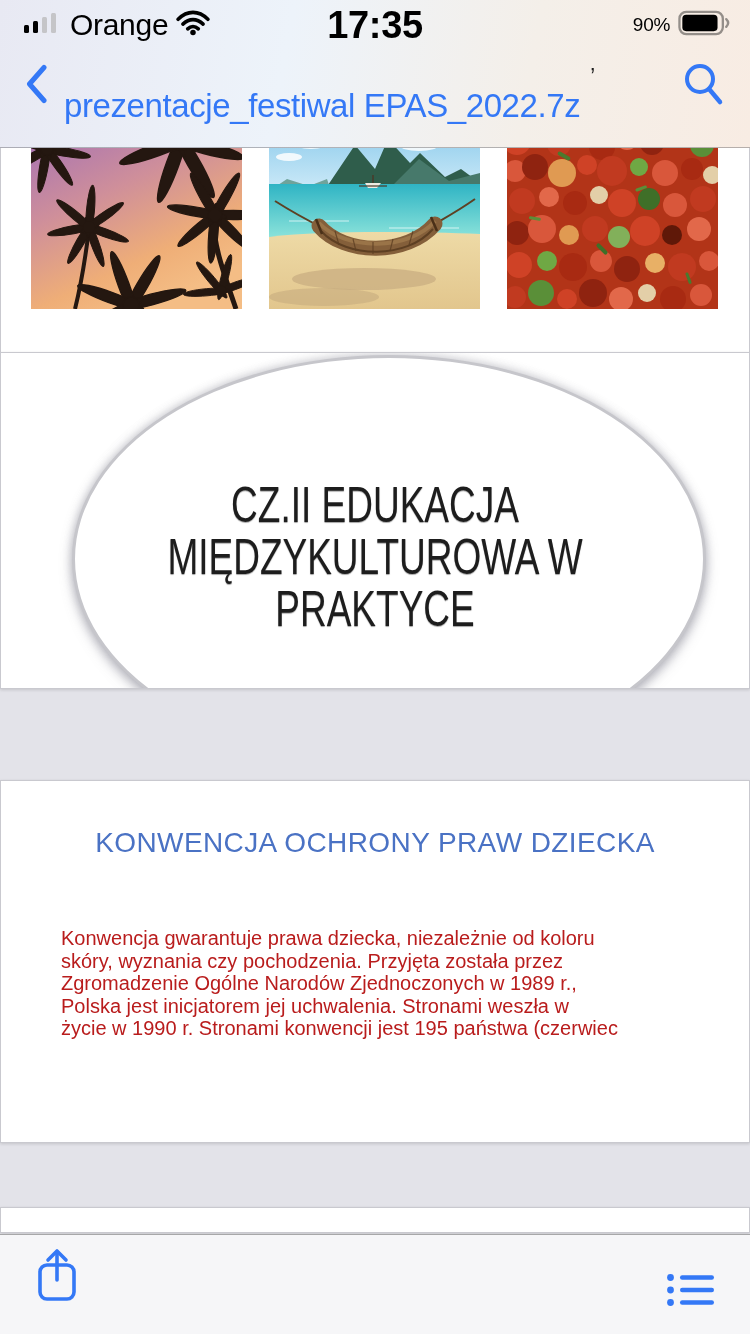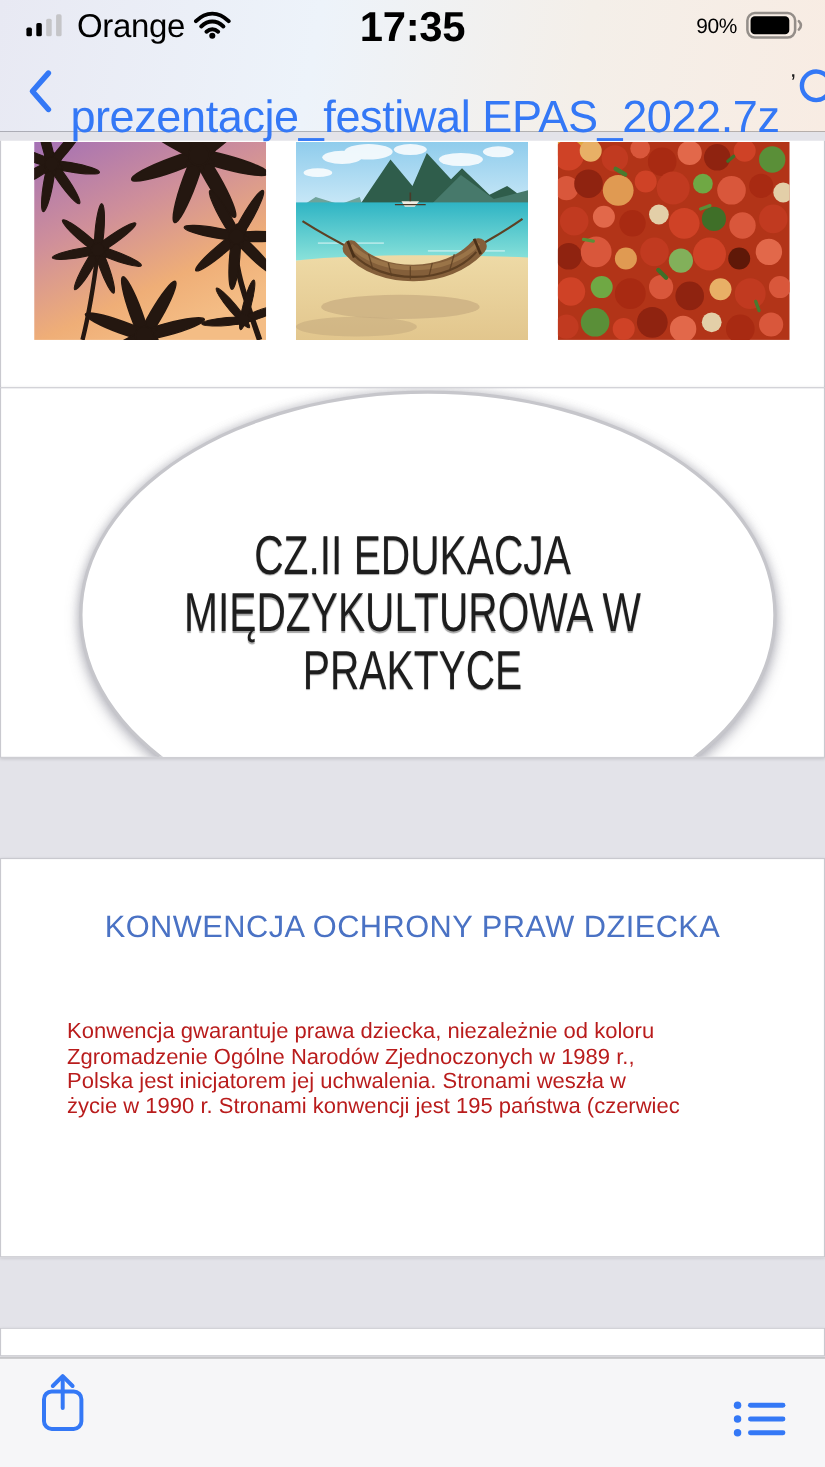--- a/index.html
+++ b/index.html
@@ -5,33 +5,33 @@
   html,body{margin:0;padding:0;background:#2b2b2e;}
   *{box-sizing:border-box;}
   .screen{
     position:relative;width:750px;height:1334px;margin:0 auto;overflow:hidden;
     background:#e3e3e9;
     font-family:"Liberation Sans","DejaVu Sans",sans-serif;
     -webkit-font-smoothing:antialiased;
   }
   
   .chrome{
-    position:absolute;top:0;left:0;right:0;height:120px;z-index:30;
+    position:absolute;top:0;left:0;right:0;height:148px;z-index:30;
     background:linear-gradient(100deg,#e8e9f3 0%,#edf3fa 38%,#f4efe9 70%,#f8ece3 100%);
     border-bottom:1px solid rgba(60,60,67,.35);
   }
   .status-bar{position:absolute;top:0;left:0;right:0;height:44px;display:flex;align-items:center;padding:6px 18px 0 22px;}
   .status-left{display:flex;align-items:center;}
   .carrier{font-size:30px;color:#000;margin:0 8px 0 8px;letter-spacing:-.3px;}
   .status-center{position:absolute;left:50%;transform:translateX(-50%);font-size:38px;font-weight:700;color:#000;letter-spacing:-.3px;}
   .status-right{margin-left:auto;display:flex;align-items:center;}
   .battery-pct{font-size:19px;color:#000;margin-right:8px;letter-spacing:-.3px;}
   .nav-bar{position:absolute;top:44px;left:0;right:0;height:83px;display:flex;align-items:center;padding:0 24px;}
   .back-btn{display:flex;align-items:center;margin-right:16px;flex:0 0 auto;}
-  .nav-title{font-size:41px;color:#3478f6;letter-spacing:-.4px;white-space:nowrap;margin-top:41px;}
+  .nav-title{font-size:33px;color:#3478f6;letter-spacing:-.4px;white-space:nowrap;margin-top:41px;}
   .title-mark{font-size:22px;color:#1c1c1c;margin-left:10px;transform:translateY(-10px);display:inline-block;}
   .nav-spacer{flex:1;}
   .search-btn{flex:0 0 auto;display:flex;align-items:center;}
   
   .content{position:absolute;top:128px;left:0;right:0;bottom:100px;background:#e3e3e9;overflow:hidden;}
   .slide{
     position:absolute;left:0;right:0;background:#fff;
     border:1px solid #c9c9cf;box-shadow:0 1px 3px rgba(0,0,0,.14);
     overflow:hidden;
   }
@@ -355,20 +355,21 @@
         <div>MIĘDZYKULTUROWA W</div>
         <div>PRAKTYCE</div>
       </div>
       <div class="divider-line"></div>
     </section>
 
     <section class="slide slide-3">
       <div class="slide-heading">KONWENCJA OCHRONY PRAW DZIECKA</div>
       <div class="slide-body">
         <div>Konwencja gwarantuje prawa dziecka, niezależnie od koloru</div>
+        <div>skóry, wyznania czy pochodzenia. Przyjęta została przez</div>
         <div>Zgromadzenie Ogólne Narodów Zjednoczonych w 1989 r.,</div>
         <div>Polska jest inicjatorem jej uchwalenia. Stronami weszła w</div>
         <div>życie w 1990 r. Stronami konwencji jest 195 państwa (czerwiec</div>
       </div>
     </section>
 
     <section class="slide slide-4"></section>
   </div>
 
   <div class="toolbar">

